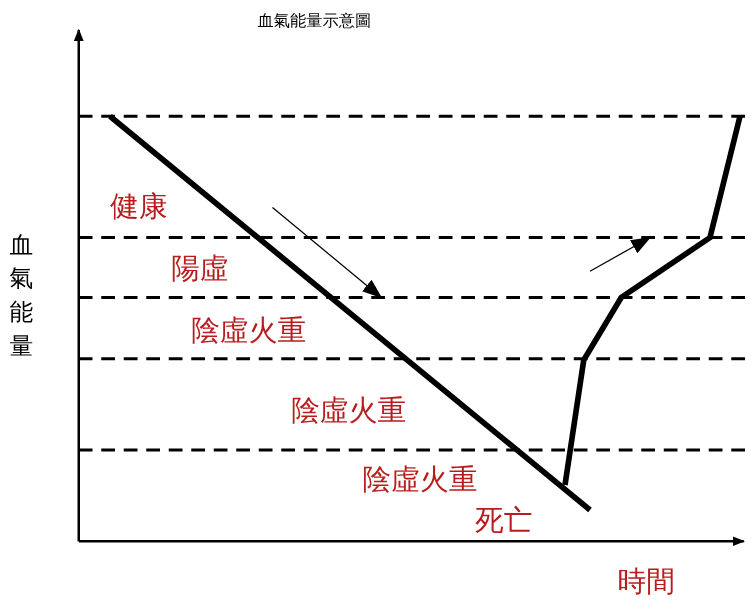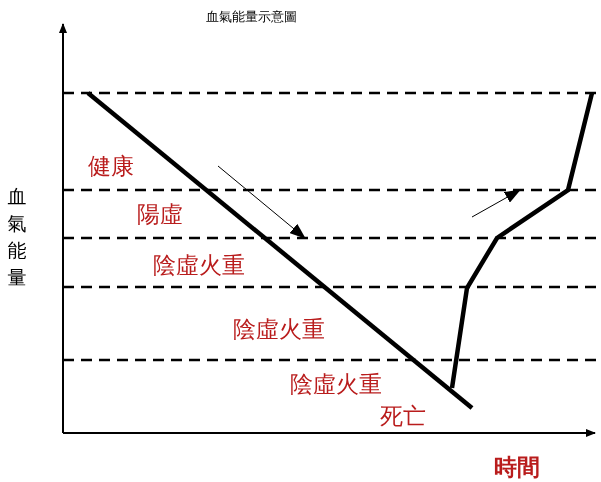--- a/index.html
+++ b/index.html
@@ -52,13 +52,13 @@
   <line x1="472" y1="217" x2="520" y2="190" stroke="#000" stroke-width="1" marker-end="url(#ahs)"></line>
 </svg>
 
 <div class="lbl" style="left:88px; top:155px;">健康</div>
 <div class="lbl" style="left:137px; top:205px;font-family:Liberation Mono, monospace;">陽虛</div>
 <div class="lbl" style="left:153px; top:254px;">陰虛火重</div>
 <div class="lbl" style="left:233px; top:318px;">陰虛火重</div>
 <div class="lbl" style="left:290px; top:373px;">陰虛火重</div>
 <div class="lbl" style="left:380px; top:405px;font-family:Liberation Serif, serif;">死亡</div>
 
-<div class="lbl" style="left:494px; top:455px;font-weight:bold;">時間</div>
+<div class="lbl" style="left:494px; top:455px;">時間</div>
 
 </body></html>

